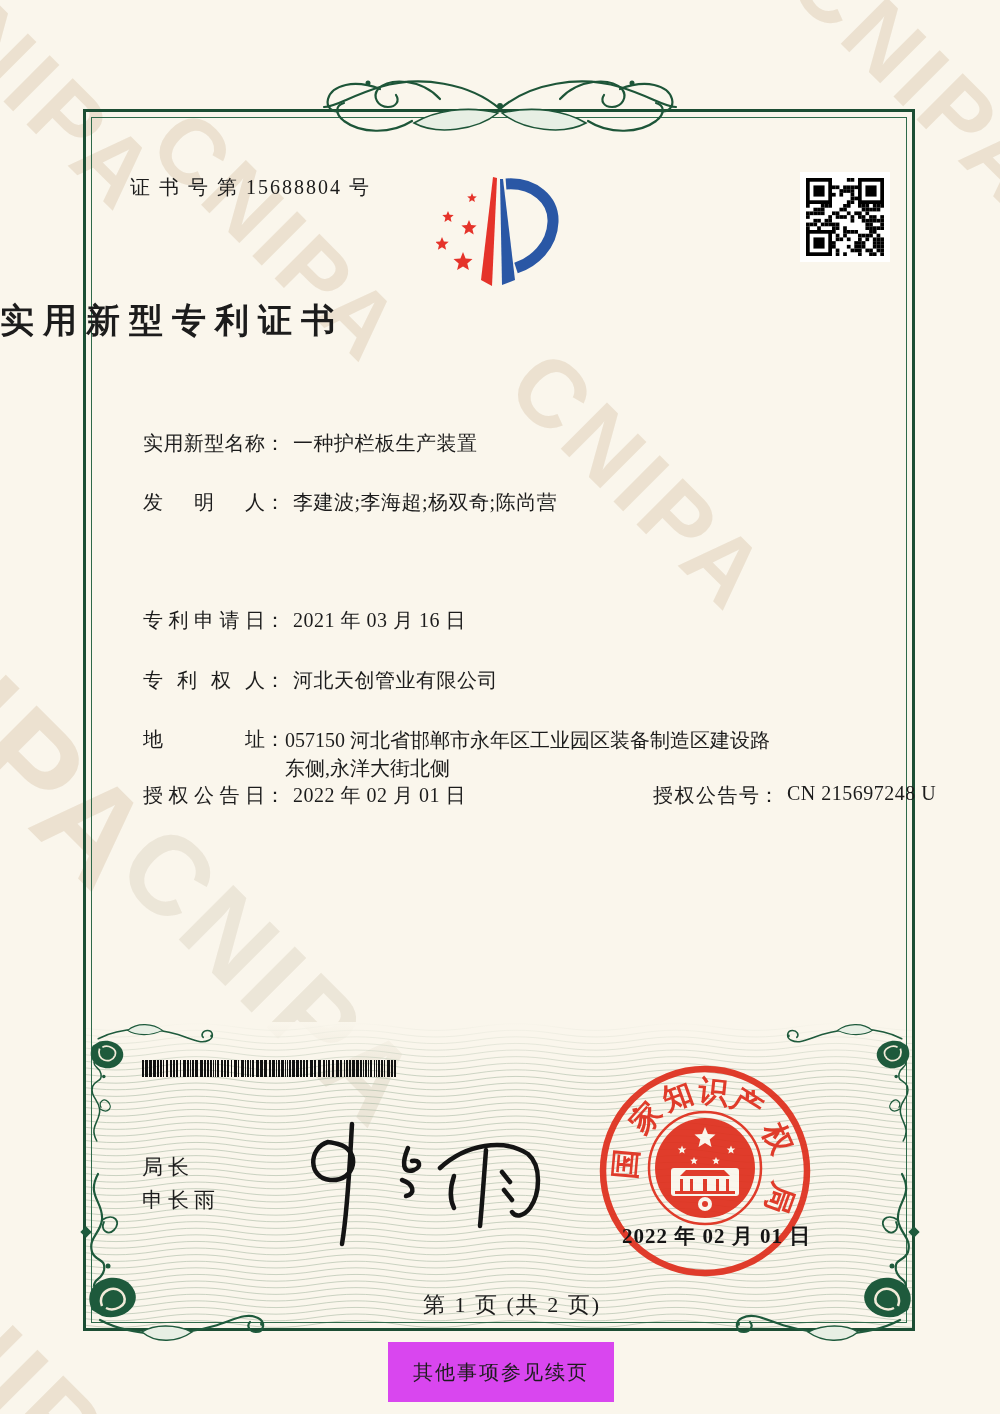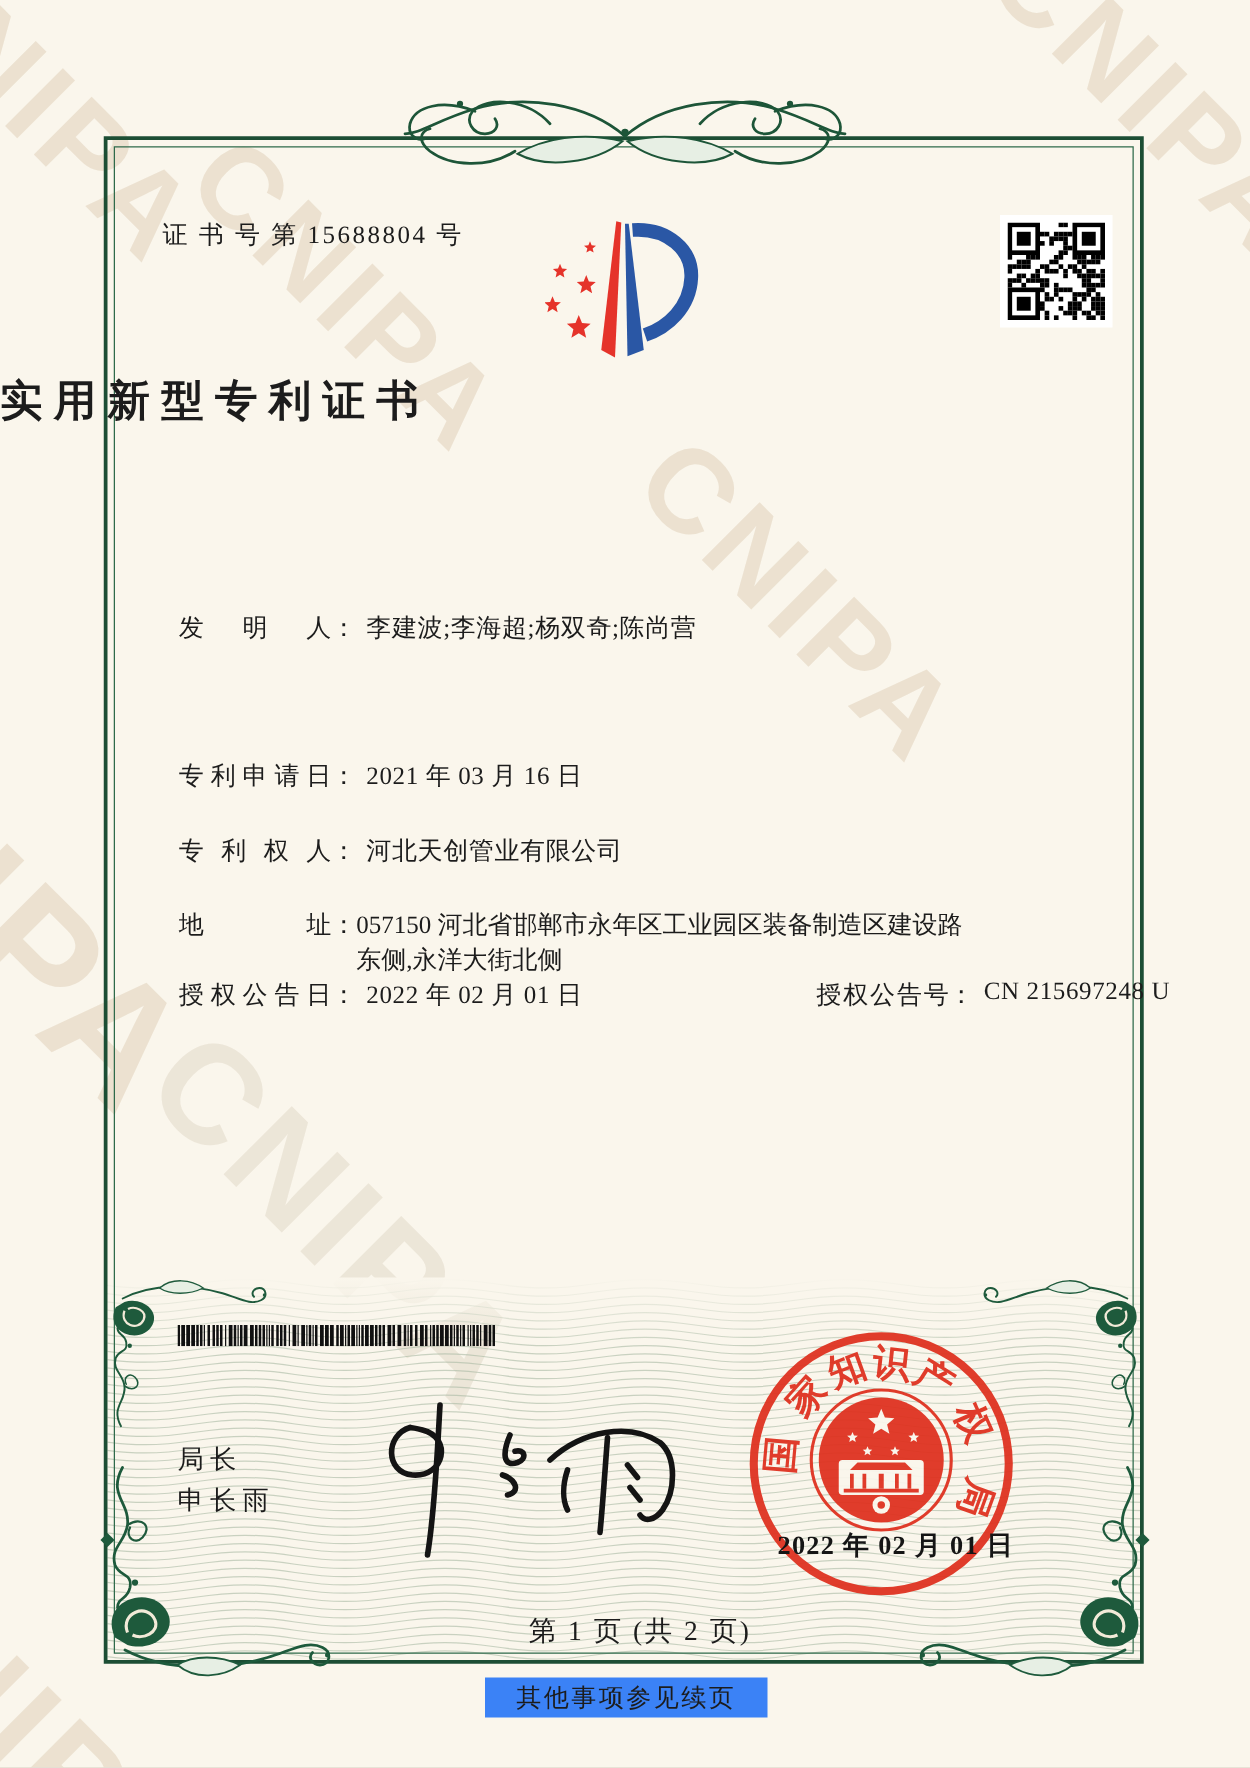--- a/index.html
+++ b/index.html
@@ -48,21 +48,21 @@
   .sig-name{position:absolute;left:142px;top:1186px;font-size:21px;letter-spacing:5px;
             font-family:"Liberation Sans","DejaVu Sans",sans-serif;}
   
   .seal-date{position:absolute;left:622px;top:1222px;font-size:21px;font-weight:bold;
              letter-spacing:1px;color:#151515;white-space:nowrap;}
   .sealchar{font-size:30px;font-weight:bold;fill:#df2f1d;text-anchor:middle;
             font-family:"Liberation Serif","DejaVu Serif",serif;}
   
   .page-info{position:absolute;left:12px;top:1290px;width:100%;text-align:center;font-size:22px;
              letter-spacing:2px;}
-  .note-box{position:absolute;left:388px;top:1342px;width:226px;height:32px;background:#3b82f6;
+  .note-box{position:absolute;left:388px;top:1342px;width:226px;height:60px;background:#d946ef;
             display:flex;align-items:center;justify-content:center;font-size:20px;letter-spacing:2px;}
   .fade-top{position:absolute;left:86px;top:1022px;width:828px;height:55px;
             background:linear-gradient(#faf6ec,rgba(250,246,236,0));}
 </style>
 </head>
 <body>
 
 <div class="page">
 
   <div class="wm wm1">CNIPA</div>
@@ -363,20 +363,23 @@
         <rect x="15" y="1" width="5" height="5" fill="#fff"></rect>
         <rect x="16" y="2" width="3" height="3" fill="#000"></rect>
         <rect x="0" y="14" width="7" height="7" fill="#000"></rect>
         <rect x="1" y="15" width="5" height="5" fill="#fff"></rect>
         <rect x="2" y="16" width="3" height="3" fill="#000"></rect>
       </svg>
   </div>
 
   <div class="title">实用新型专利证书</div>
 
+  <div class="row" style="top:430px">
+    <span class="flabel">实用新型名称</span><span class="colon">：</span><span class="fvalue">一种护栏板生产装置</span>
+  </div>
   <div class="row" style="top:489px">
     <span class="flabel">发　明　人</span><span class="colon">：</span><span class="fvalue">李建波;李海超;杨双奇;陈尚营</span>
   </div>
   <div class="row" style="top:607px">
     <span class="flabel">专利申请日</span><span class="colon">：</span><span class="fvalue">2021 年 03 月 16 日</span>
   </div>
   <div class="row" style="top:667px">
     <span class="flabel">专 利 权 人</span><span class="colon">：</span><span class="fvalue">河北天创管业有限公司</span>
   </div>
   <div class="row" style="top:726px">

